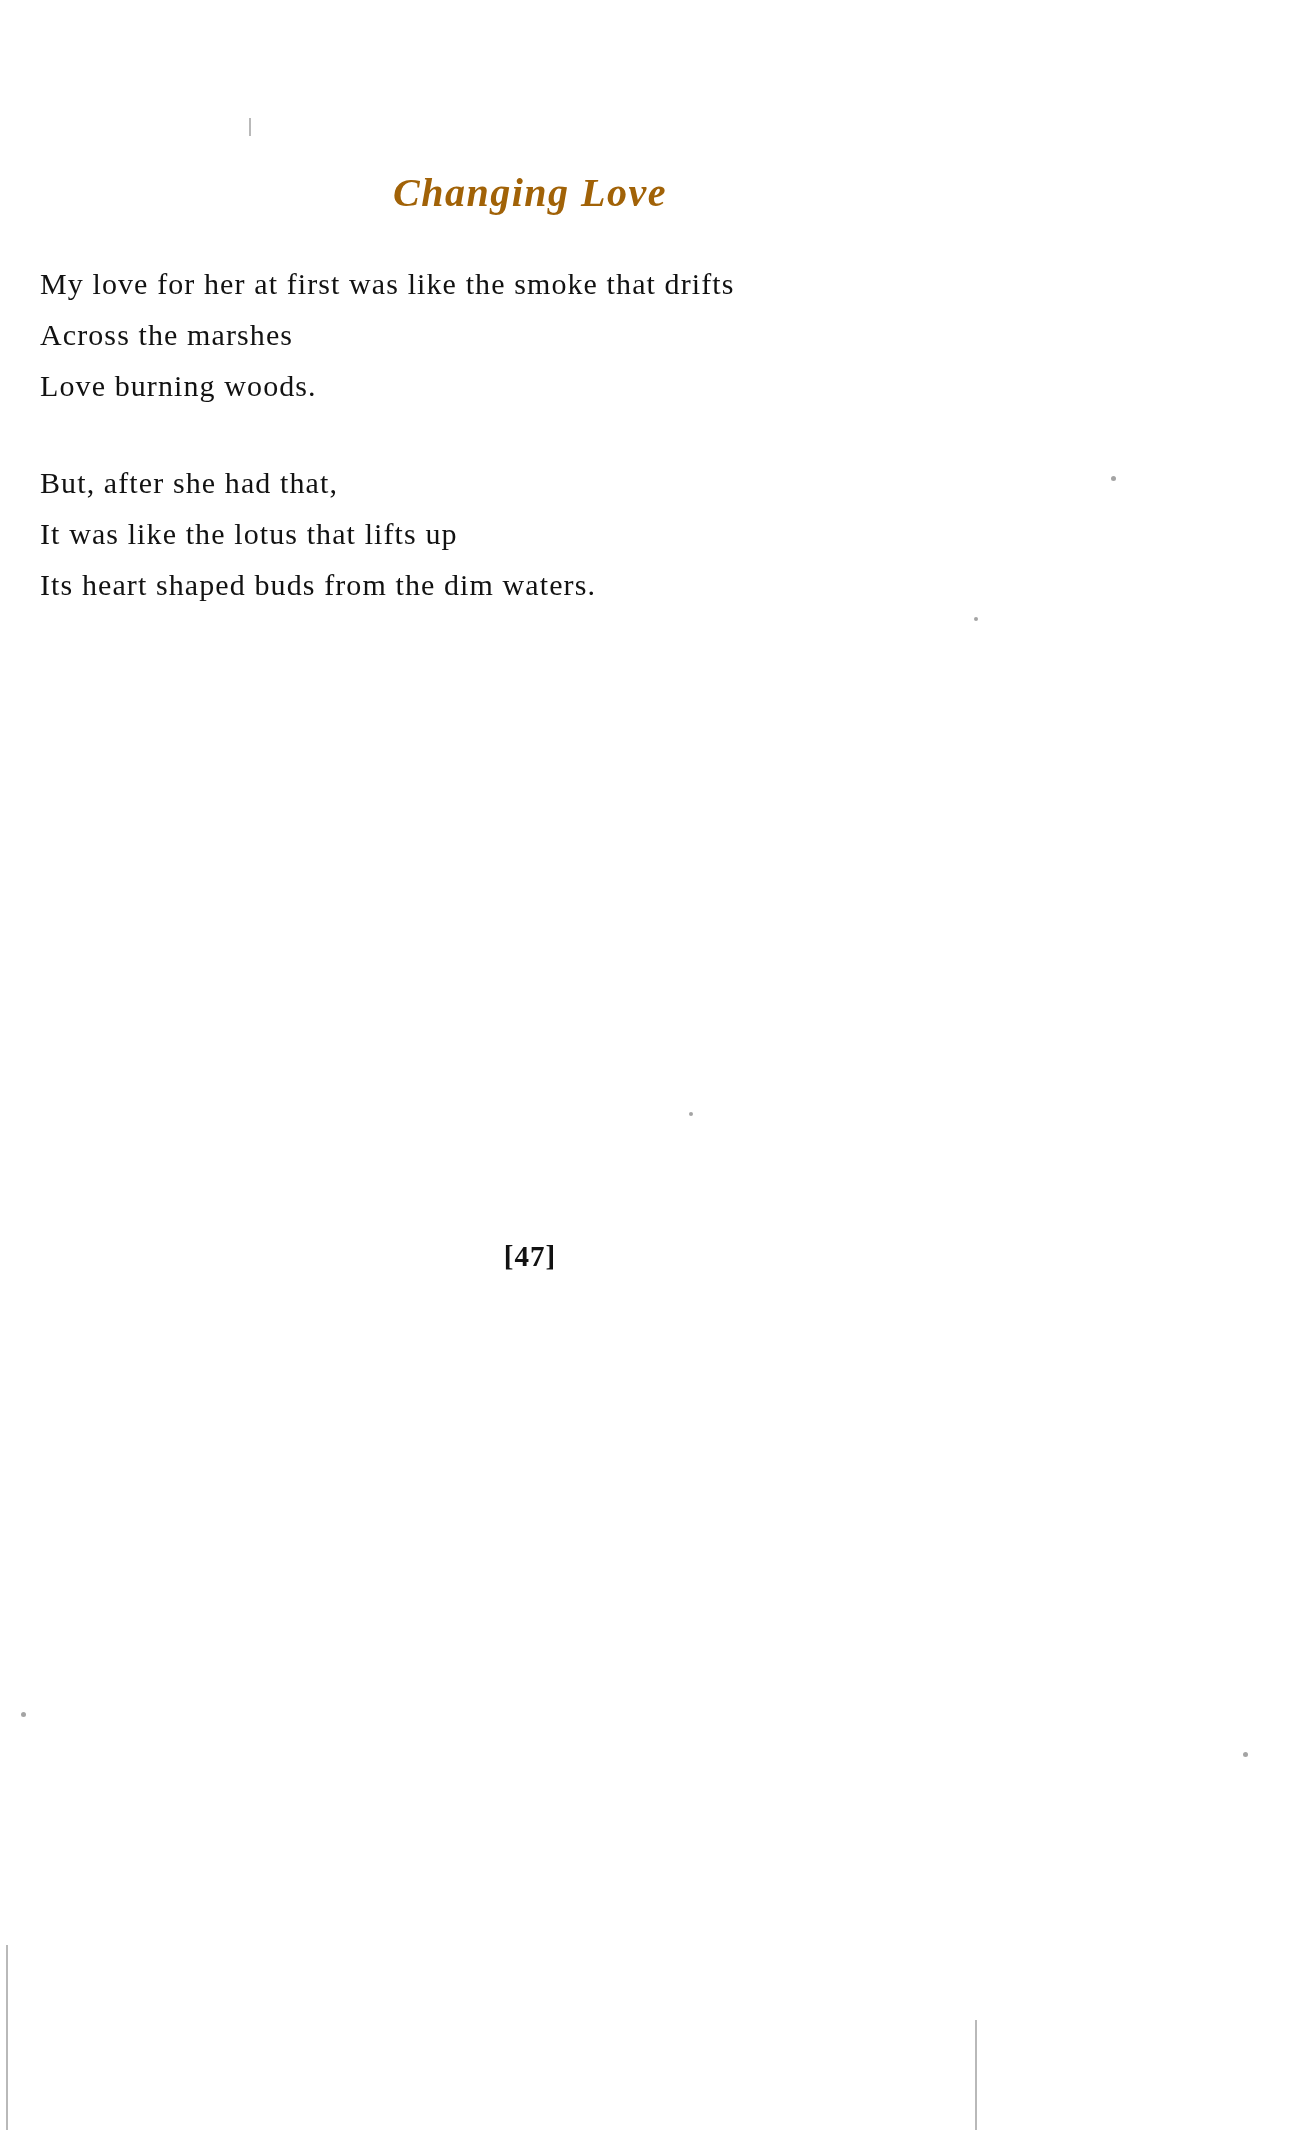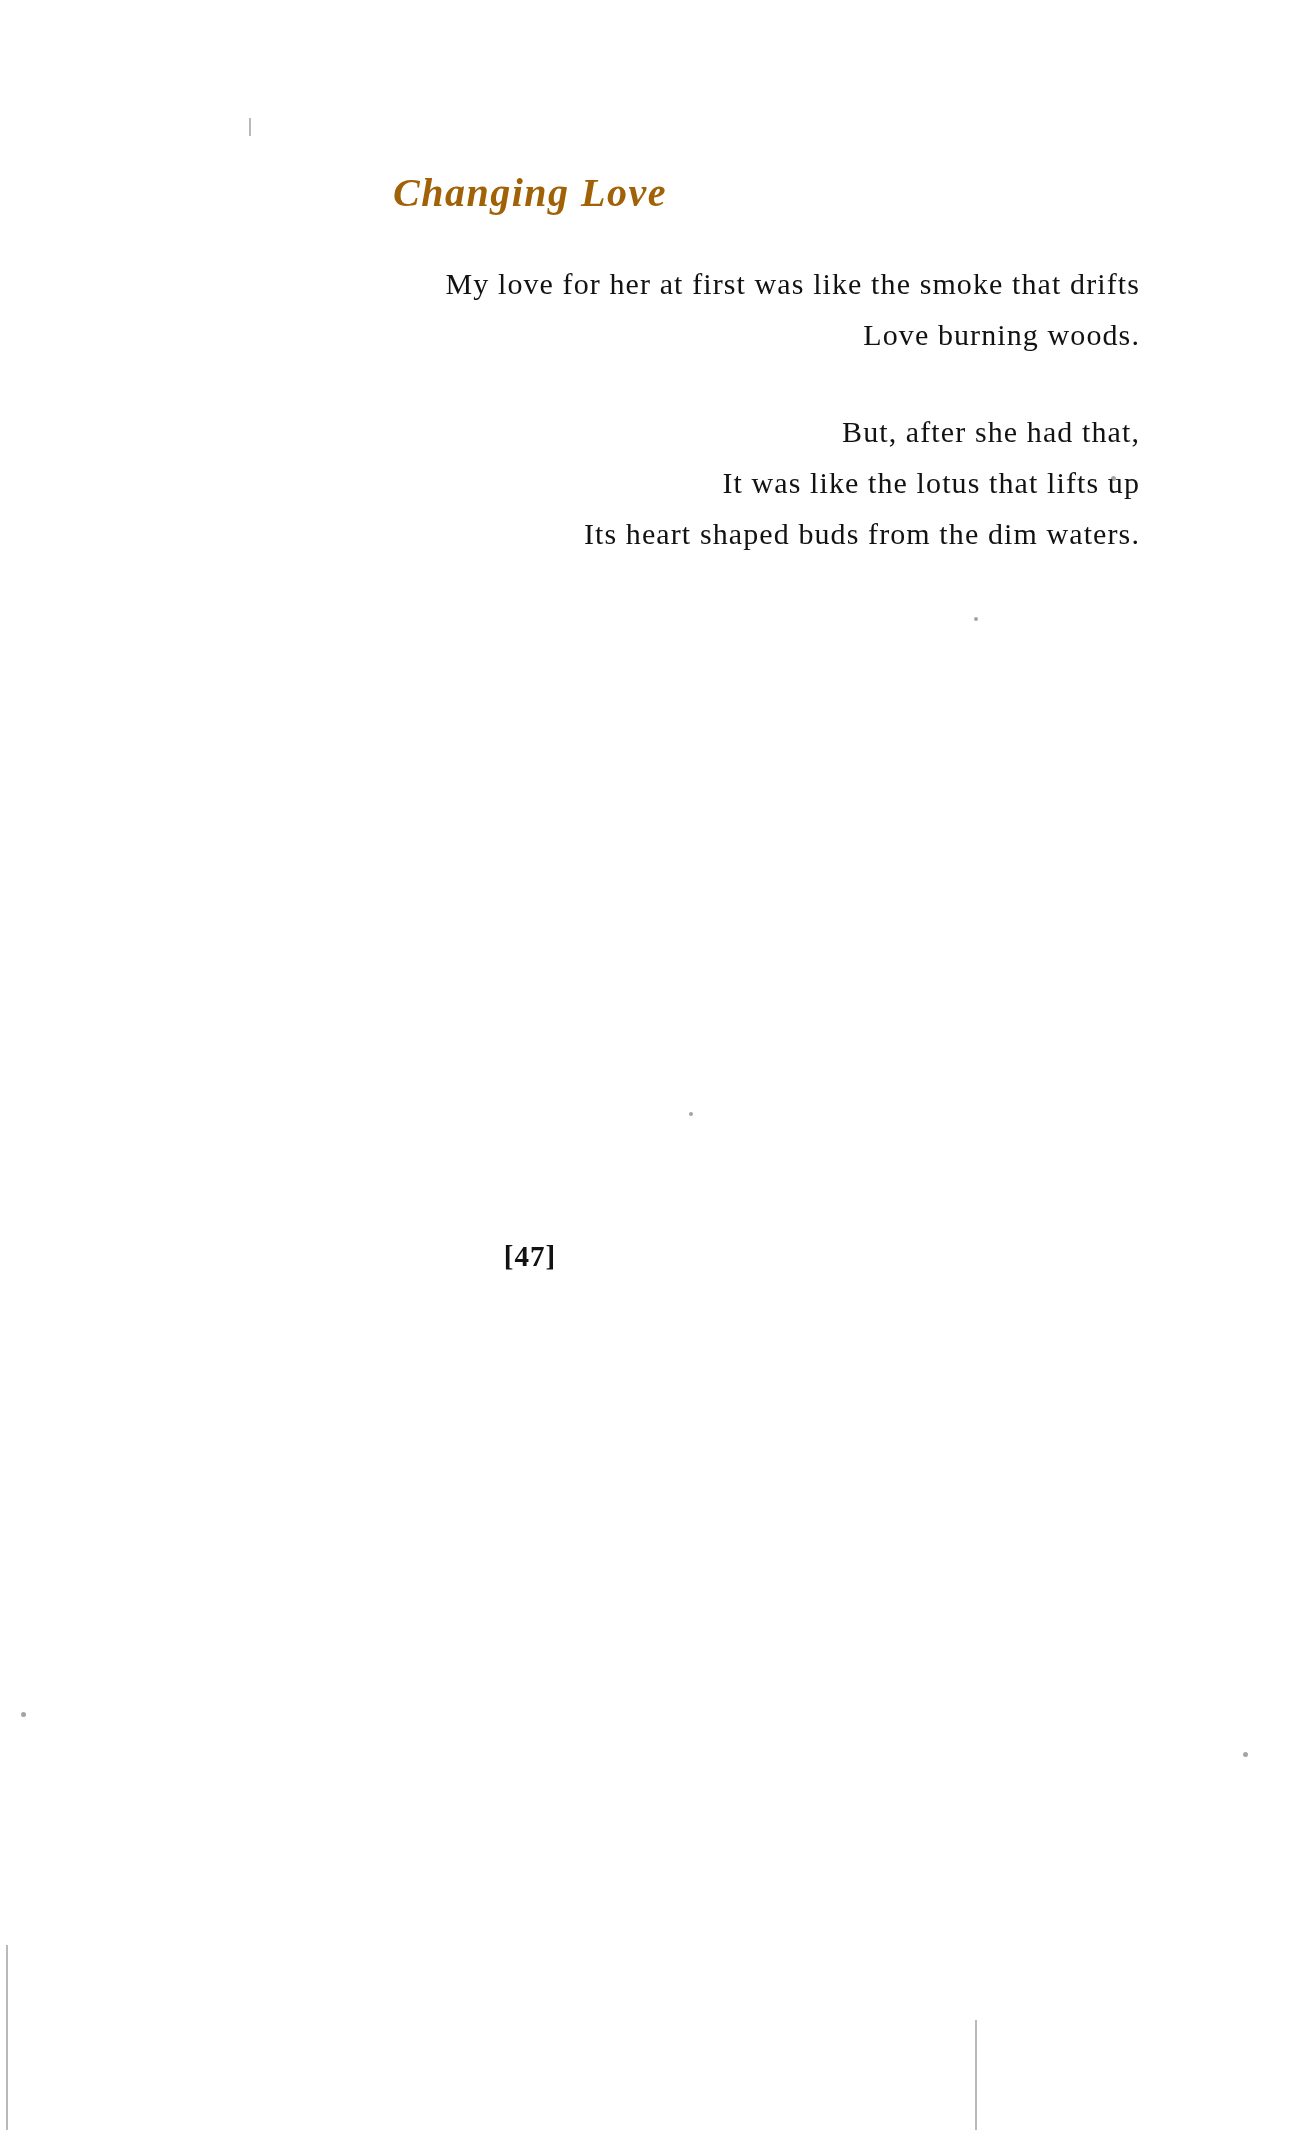--- a/index.html
+++ b/index.html
@@ -33,21 +33,20 @@
     letter-spacing: 1.5px;
     color: #a16207;
     margin-top: 19px;
   }
   
   .poem-body {
     position: absolute;
     top: 258px;
     left: 40px;
     width: 1100px;
-    text-align: right;
   }
   .stanza {
     margin: 0 0 46px 0;
   }
   .line {
     font-family: "Liberation Serif", serif;
     font-size: 30px;
     line-height: 51px;
     letter-spacing: 1.1px;
     color: #121212;
@@ -90,20 +89,21 @@
   <div class="speck" style="left:21px; top:1712px; width:5px; height:5px;"></div>
   <div class="speck" style="left:1243px; top:1752px; width:5px; height:5px;"></div>
   <div class="edge-mark" style="left:6px; top:1945px; width:2px; height:185px;"></div>
   <div class="edge-mark" style="left:975px; top:2020px; width:2px; height:110px;"></div>
 
   <h1 class="poem-title">Changing Love</h1>
 
   <div class="poem-body">
     <div class="stanza">
       <div class="line">My love for her at first was like the smoke that drifts</div>
+      <div class="line">Across the marshes</div>
       <div class="line">Love burning woods.</div>
     </div>
     <div class="stanza">
       <div class="line">But, after she had that,</div>
       <div class="line">It was like the lotus that lifts up</div>
       <div class="line">Its heart shaped buds from the dim waters.</div>
     </div>
   </div>
 
   <div class="folio">[47]</div>

